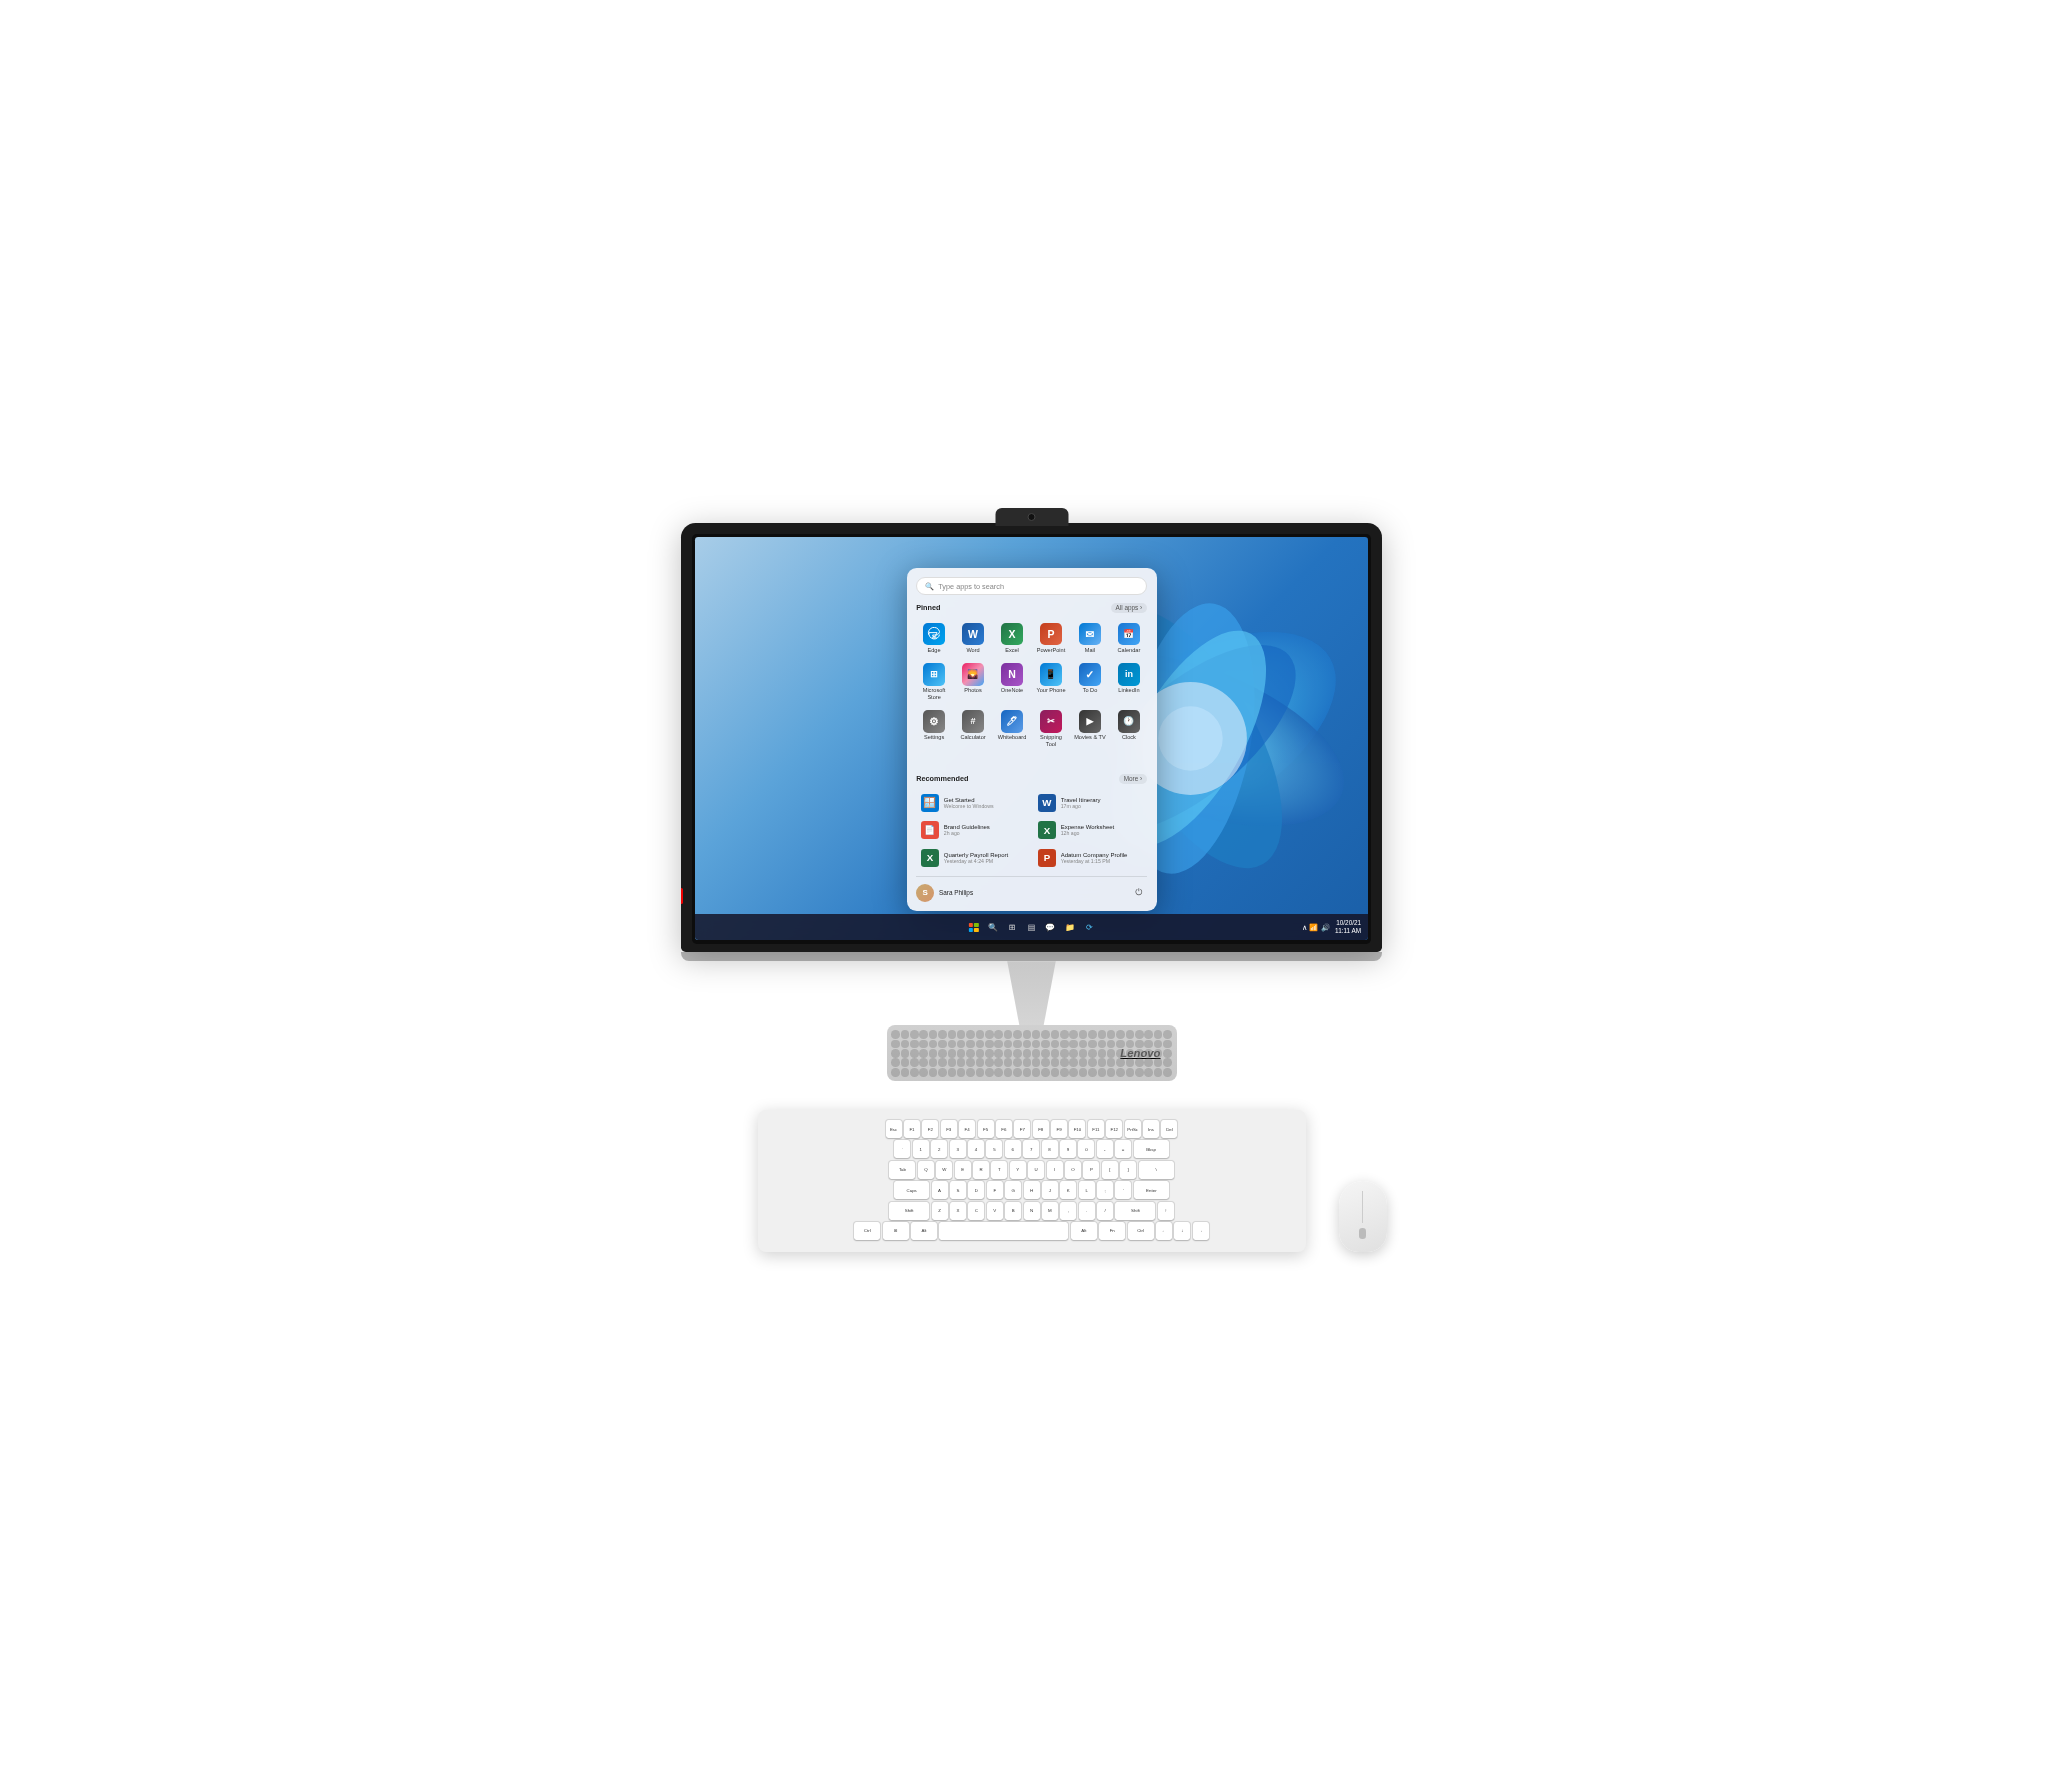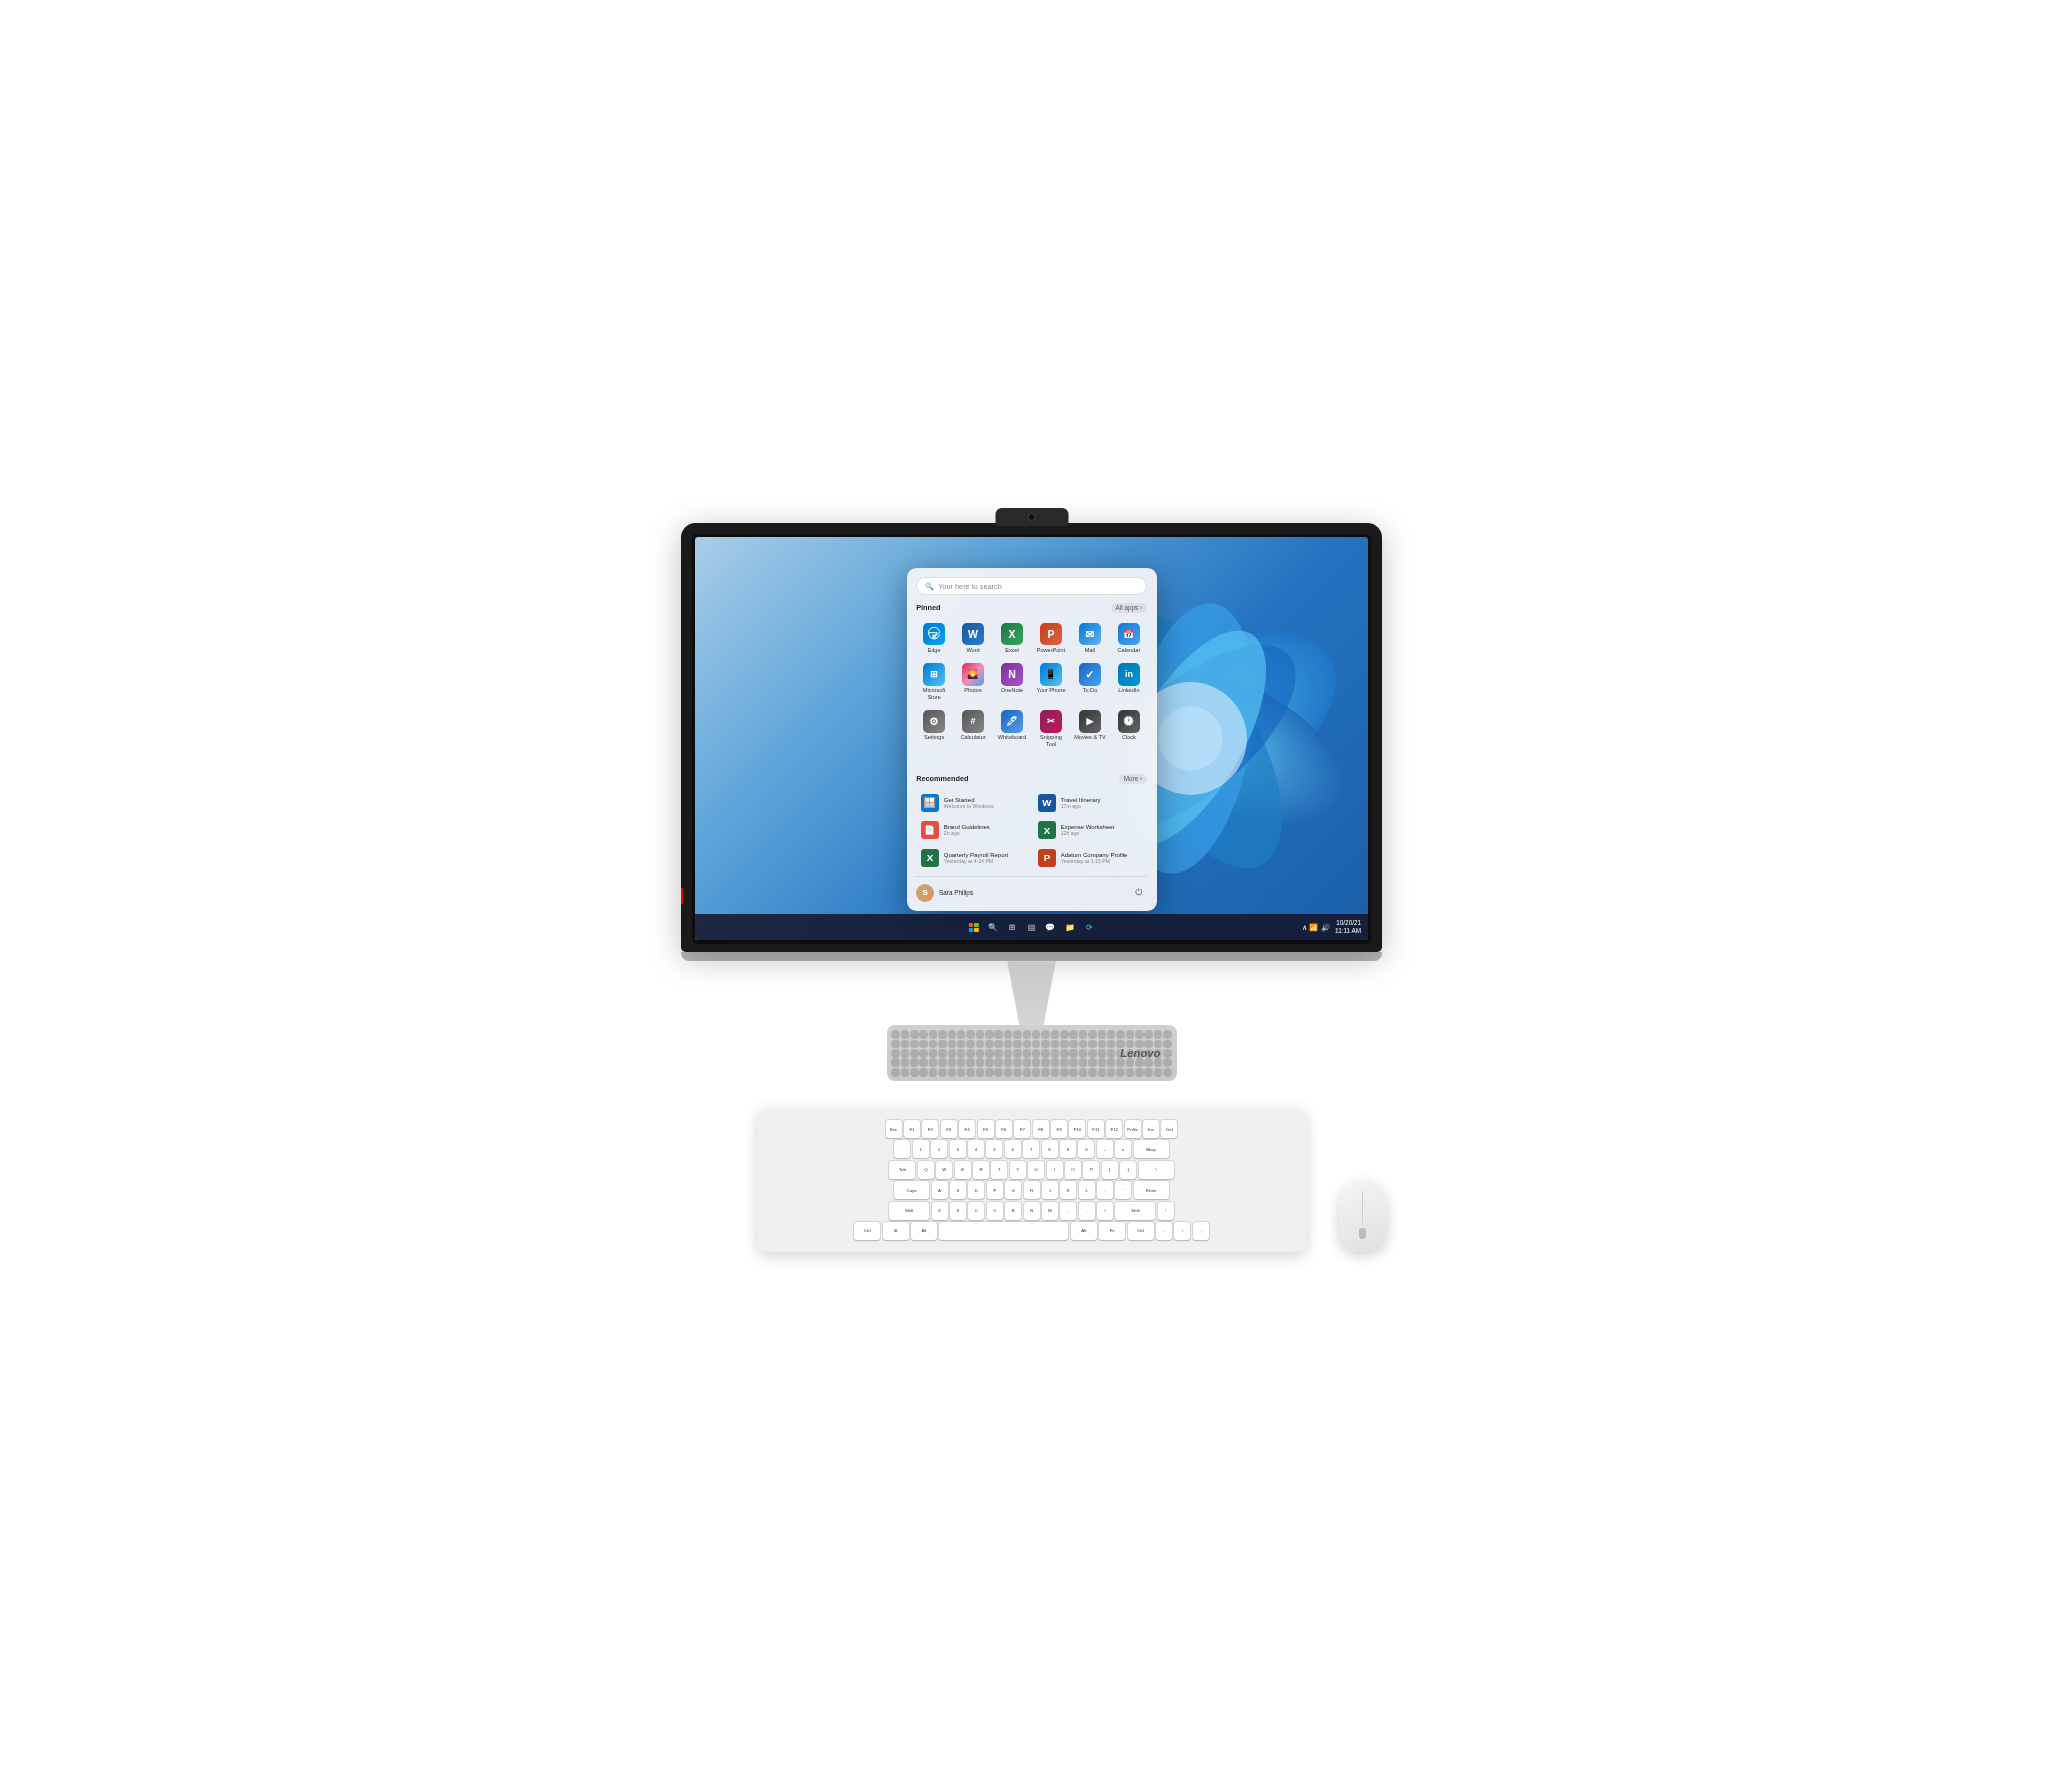--- a/index.html
+++ b/index.html
@@ -343,20 +343,21 @@
       height: 56px;
       background: linear-gradient(180deg, #d0d0d0 0%, #c8c8c8 100%);
       border-radius: 8px;
       margin: 0 auto;
       display: flex;
       align-items: center;
       justify-content: flex-end;
       padding: 6.4px 16px;
       overflow: hidden;
       position: relative;
+      text-decoration: underline;
     }
     .speaker-dots {
       position: absolute;
       inset: 4.8px;
       display: grid;
       grid-template-columns: repeat(30, 1fr);
       grid-template-rows: repeat(5, 1fr);
       gap: 0.8px;
       opacity: 0.3;
     }
@@ -488,21 +489,21 @@
           <ellipse cx="260" cy="270" rx="150" ry="65" fill="#5bc8f5" opacity="0.7" transform="rotate(-60 260 270)"></ellipse>
 
           <circle cx="260" cy="270" r="70" fill="#e8f4ff" opacity="0.6"></circle>
           <circle cx="260" cy="270" r="40" fill="#c5e8ff" opacity="0.7"></circle>
         </svg>
 
         <div class="start-menu">
 
           <div class="search-bar">
             <span class="search-icon-sm">🔍</span>
-            <span class="search-placeholder">Your here to search</span>
+            <span class="search-placeholder">Type apps to search</span>
           </div>
 
           <div class="section-header">
             <span class="section-title">Pinned</span>
             <div class="all-apps-btn">
               <span>All apps</span>
               <span>›</span>
             </div>
           </div>
 

